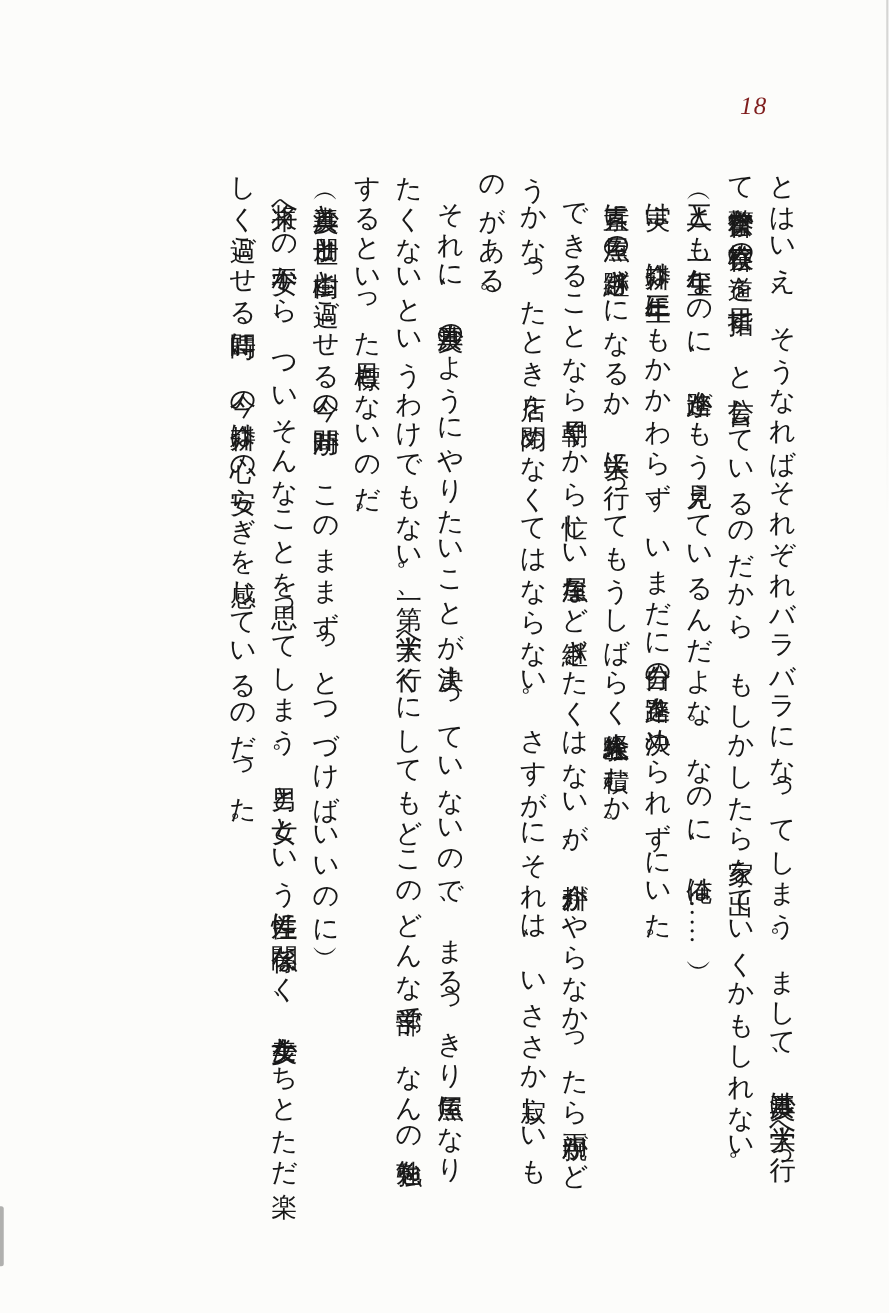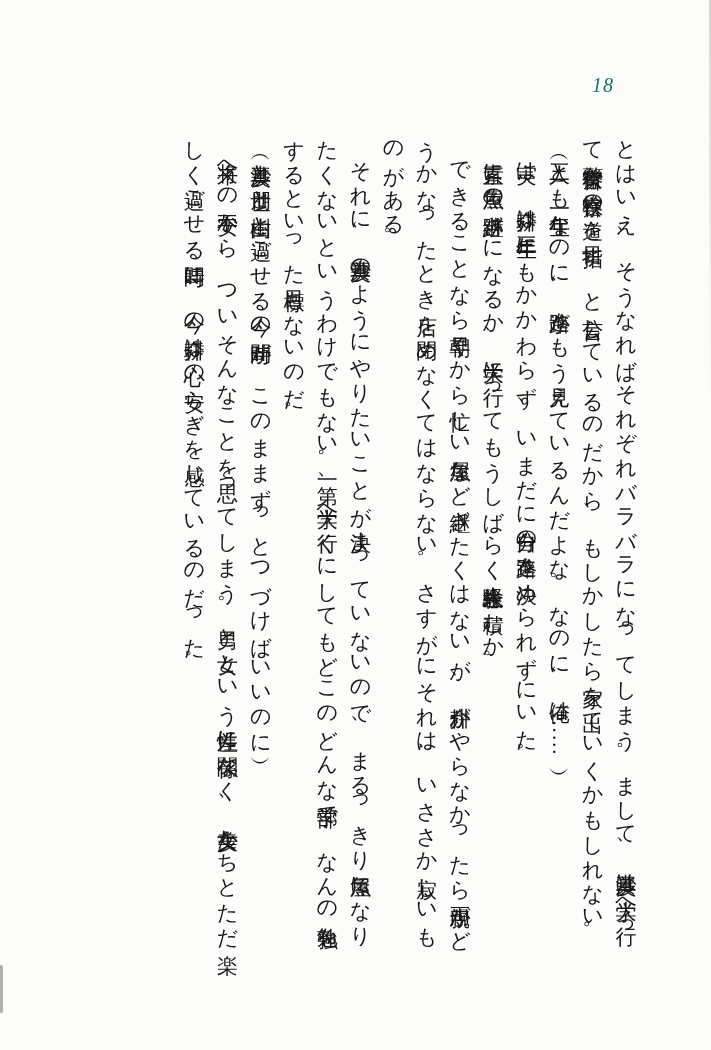--- a/index.html
+++ b/index.html
@@ -15,21 +15,21 @@
     overflow: hidden;
     font-family: "Liberation Serif", "DejaVu Serif", serif;
   }
   .page-number {
     position: absolute;
     top: 74px;
     left: 592px;
     font-style: italic;
     font-size: 20px;
     letter-spacing: 1px;
-    color: #0f766e;
+    color: #7f1d1d;
   }
   .text-area {
     position: absolute;
     top: 126px;
     right: 69px;
     width: 536px;
     height: 828px;
     writing-mode: vertical-rl;
     -webkit-writing-mode: vertical-rl;
     text-orientation: mixed;

